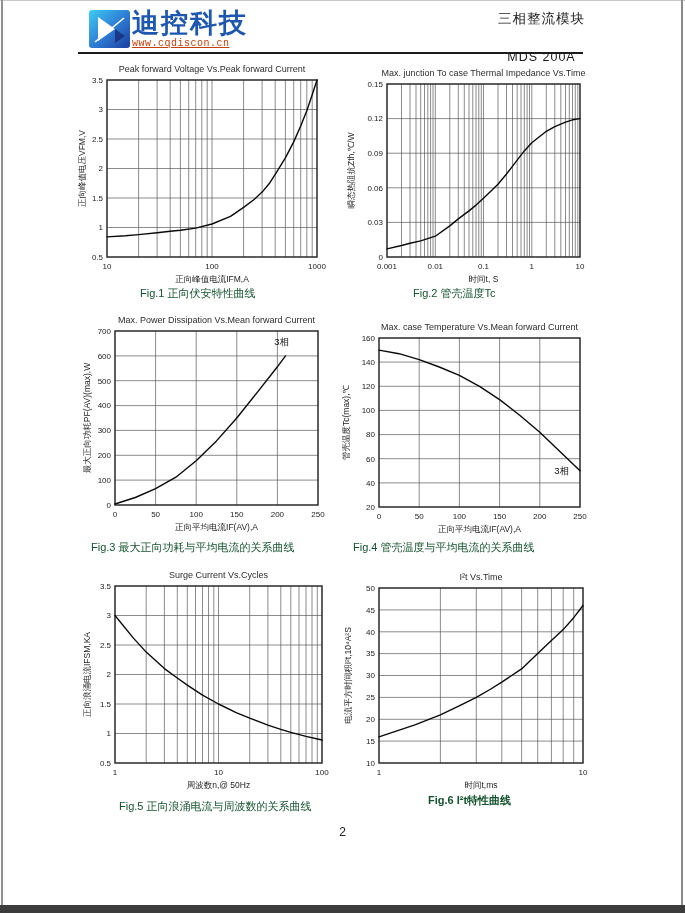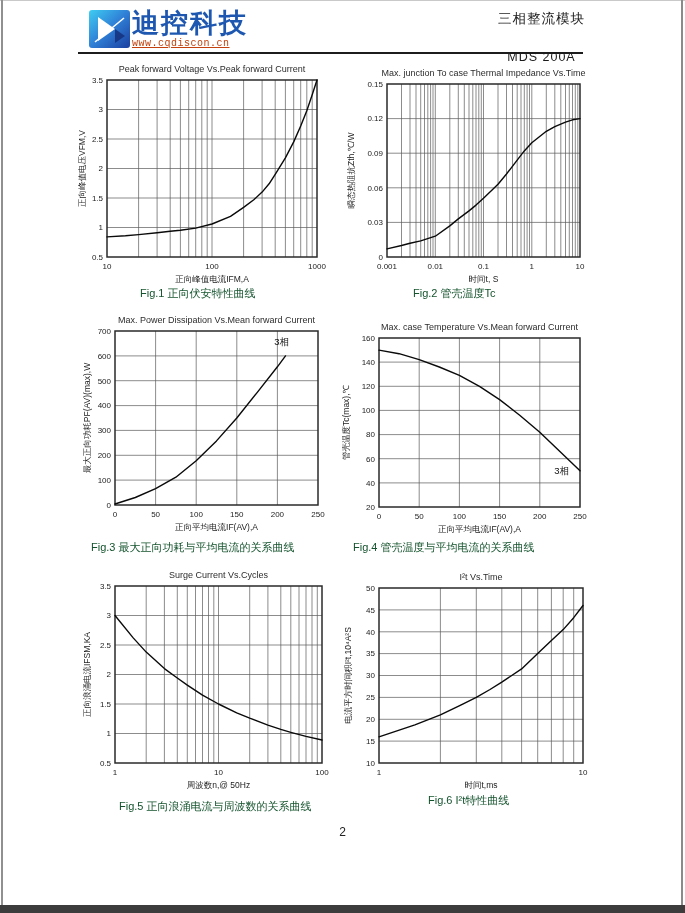--- a/index.html
+++ b/index.html
@@ -317,17 +317,17 @@
   <text x="151" y="15" text-anchor="middle" font-size="9" fill="#2d2d2d" font-family="Liberation Sans, sans-serif">I²t Vs.Time</text>
   <text x="151" y="223" text-anchor="middle" font-size="8.5" fill="#1c1c1c" font-family="Liberation Sans, sans-serif">时间t,ms</text>
   <text transform="rotate(-90 21 110.5)" x="21" y="110.5" text-anchor="middle" font-size="8.5" fill="#1c1c1c" font-family="Liberation Sans, sans-serif">电流平方时间积I²t,10⁴A²S</text>
 </svg></div>
 
   <div class="caption" style="left:140px;top:286px;">Fig.1 正向伏安特性曲线</div>
   <div class="caption" style="left:413px;top:286px;">Fig.2 管壳温度Tc</div>
   <div class="caption" style="left:91px;top:540px;">Fig.3 最大正向功耗与平均电流的关系曲线</div>
   <div class="caption" style="left:353px;top:540px;">Fig.4 管壳温度与平均电流的关系曲线</div>
   <div class="caption" style="left:103px;top:799px;margin-left:16px;">Fig.5 正向浪涌电流与周波数的关系曲线</div>
-  <div class="caption" style="left:428px;top:793px;">Fig.6 I²t特性曲线</div>
+  <div class="caption" style="left:428px;top:793px;font-weight:bold;">Fig.6 I²t特性曲线</div>
 
   <div class="pagenum">2</div>
   <div class="bottom-bar"></div>
 </div>
 
 </body></html>

